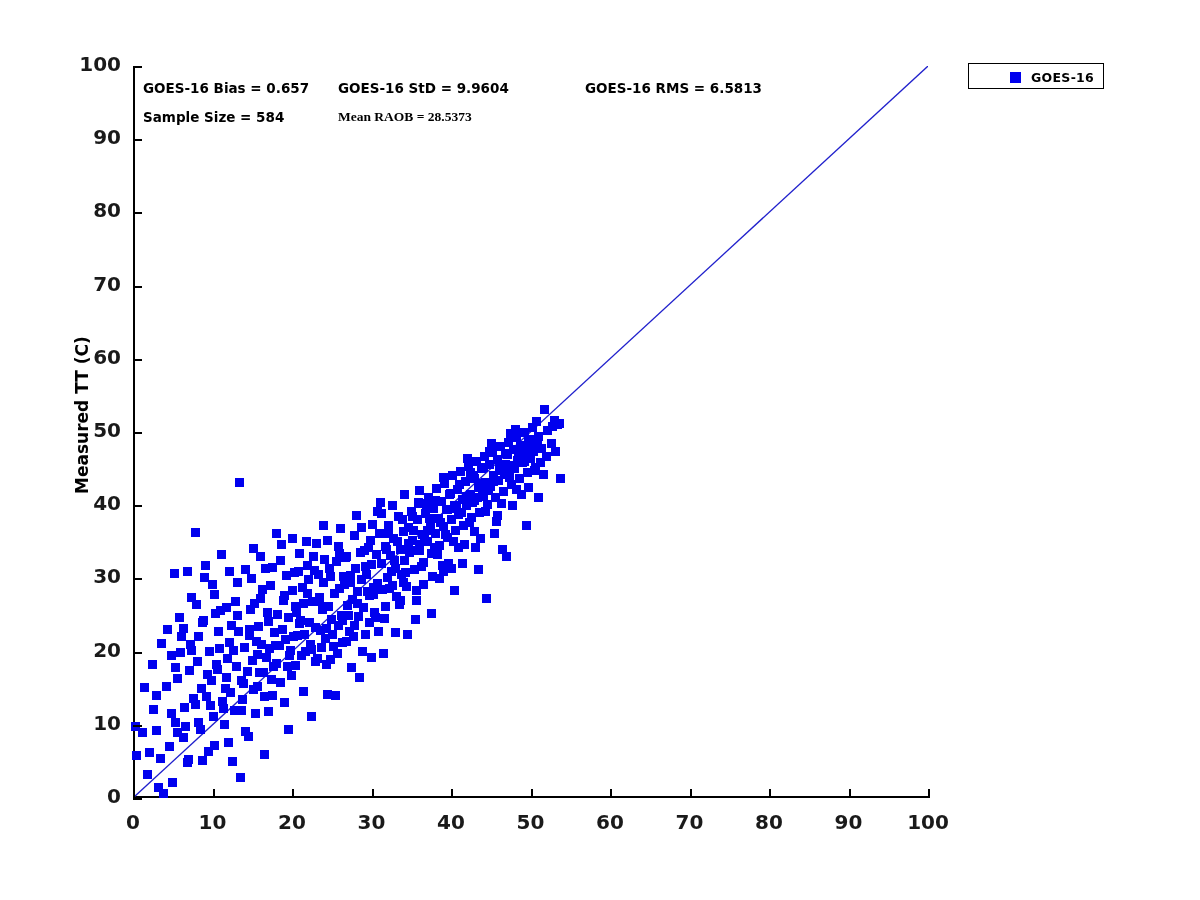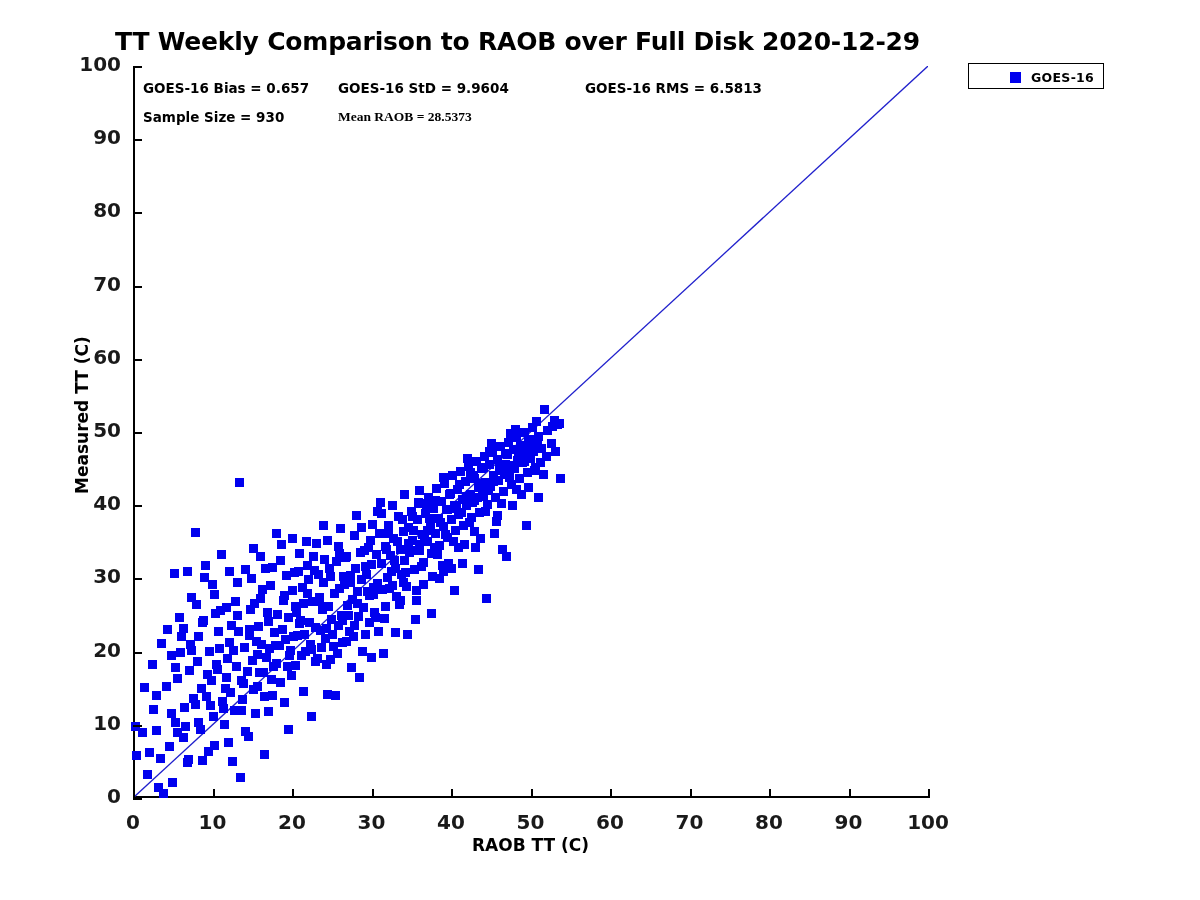--- a/index.html
+++ b/index.html
@@ -35,21 +35,20 @@
                font-weight:bold;color:#000;letter-spacing:0.3px;
                font-family:"DejaVu Sans",sans-serif;}
   .pt{position:absolute;width:9px;height:9px;}
   #refline{position:absolute;left:0;top:0;width:795px;height:732px;}
 </style>
 </head>
 <body>
 
 <div id="stage">
 
-  <div id="title">TT Weekly Comparison to RAOB over Full Disk 2020-12-29</div>
 
   <div id="plot">
     <div id="plotborder"></div>
     <svg id="refline" viewBox="0 0 795 732" preserveAspectRatio="none">
       <line x1="0" y1="732" x2="795" y2="0" stroke="#2020CC" stroke-width="1.3"></line>
     </svg>
     <div id="points-layer">
         <div class="pt" style="background: rgb(0, 0, 238); left: -2.115px; top: 656.496px;"></div>
         <div class="pt" style="background: rgb(0, 0, 238); left: -1.32px; top: 685.044px;"></div>
         <div class="pt" style="background: rgb(0, 0, 238); left: 12.195px; top: 682.116px;"></div>
@@ -532,21 +531,21 @@
         <div class="pt" style="background: rgb(0, 0, 238); left: 361.995px; top: 396.636px;"></div>
         <div class="pt" style="background: rgb(0, 0, 238); left: 346.095px; top: 425.916px;"></div>
         <div class="pt" style="background: rgb(0, 0, 238); left: 336.555px; top: 408.348px;"></div>
         <div class="pt" style="background: rgb(0, 0, 238); left: 314.295px; top: 497.652px;"></div>
         <div class="pt" style="background: rgb(0, 0, 238); left: 280.905px; top: 431.772px;"></div>
       </div>
     <div id="stats-layer">
         <div class="stat" style="left: 10px; top: 14px;">GOES-16 Bias = 0.657</div>
         <div class="stat" style="left: 205px; top: 14px;">GOES-16 StD = 9.9604</div>
         <div class="stat" style="left: 452px; top: 14px;">GOES-16 RMS = 6.5813</div>
-        <div class="stat" style="left: 10px; top: 43px;">Sample Size = 930</div>
+        <div class="stat" style="left: 10px; top: 43px;">Sample Size = 584</div>
         <div class="stat" style="left: 205px; top: 43px; font-family: Liberation Serif, serif;">Mean RAOB = 28.5373</div>
       </div>
     <div id="ticks-layer">
         <div class="ytick-mark" style="top: 732px;"></div>
         <div class="ytick-label" style="width: 70px; left: -82px; top: 718px;">0</div>
         <div class="ytick-mark" style="top: 658.8px;"></div>
         <div class="ytick-label" style="width: 70px; left: -82px; top: 644.8px;">10</div>
         <div class="ytick-mark" style="top: 585.6px;"></div>
         <div class="ytick-label" style="width: 70px; left: -82px; top: 571.6px;">20</div>
         <div class="ytick-mark" style="top: 512.4px;"></div>
@@ -584,20 +583,19 @@
         <div class="xtick-mark" style="left: 636px;"></div>
         <div class="xtick-label" style="width: 80px; left: 596px; top: 744px;">80</div>
         <div class="xtick-mark" style="left: 715.5px;"></div>
         <div class="xtick-label" style="width: 80px; left: 675.5px; top: 744px;">90</div>
         <div class="xtick-mark" style="left: 795px;"></div>
         <div class="xtick-label" style="width: 80px; left: 755px; top: 744px;">100</div>
       </div>
   </div>
 
   <div id="ylabel" style="left: 72px; top: 494px;">Measured TT (C)</div>
-  <div id="xlabel" style="left: 133px; width: 795px; top: 835px;">RAOB TT (C)</div>
 
   <div id="legend">
     <div id="legend-swatch" style="background: rgb(0, 0, 238);"></div>
     <div id="legend-text">GOES-16</div>
   </div>
 
 </div>
 
 </body></html>

